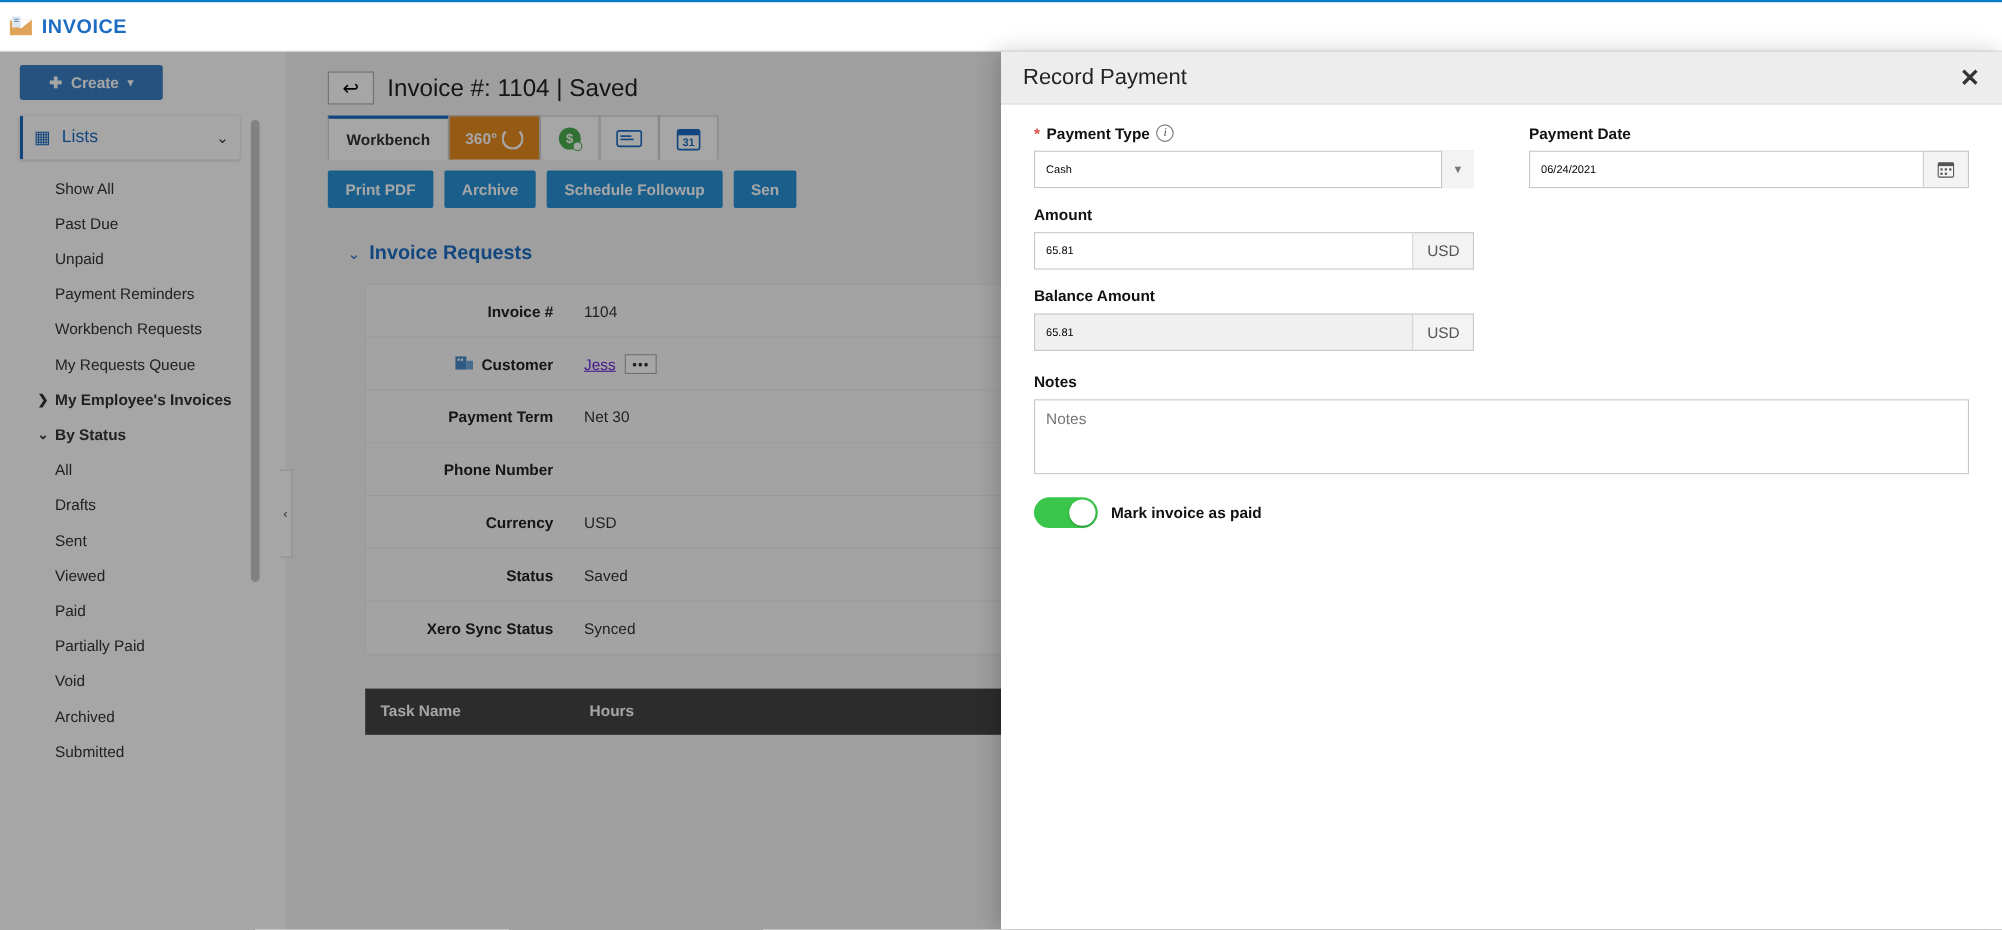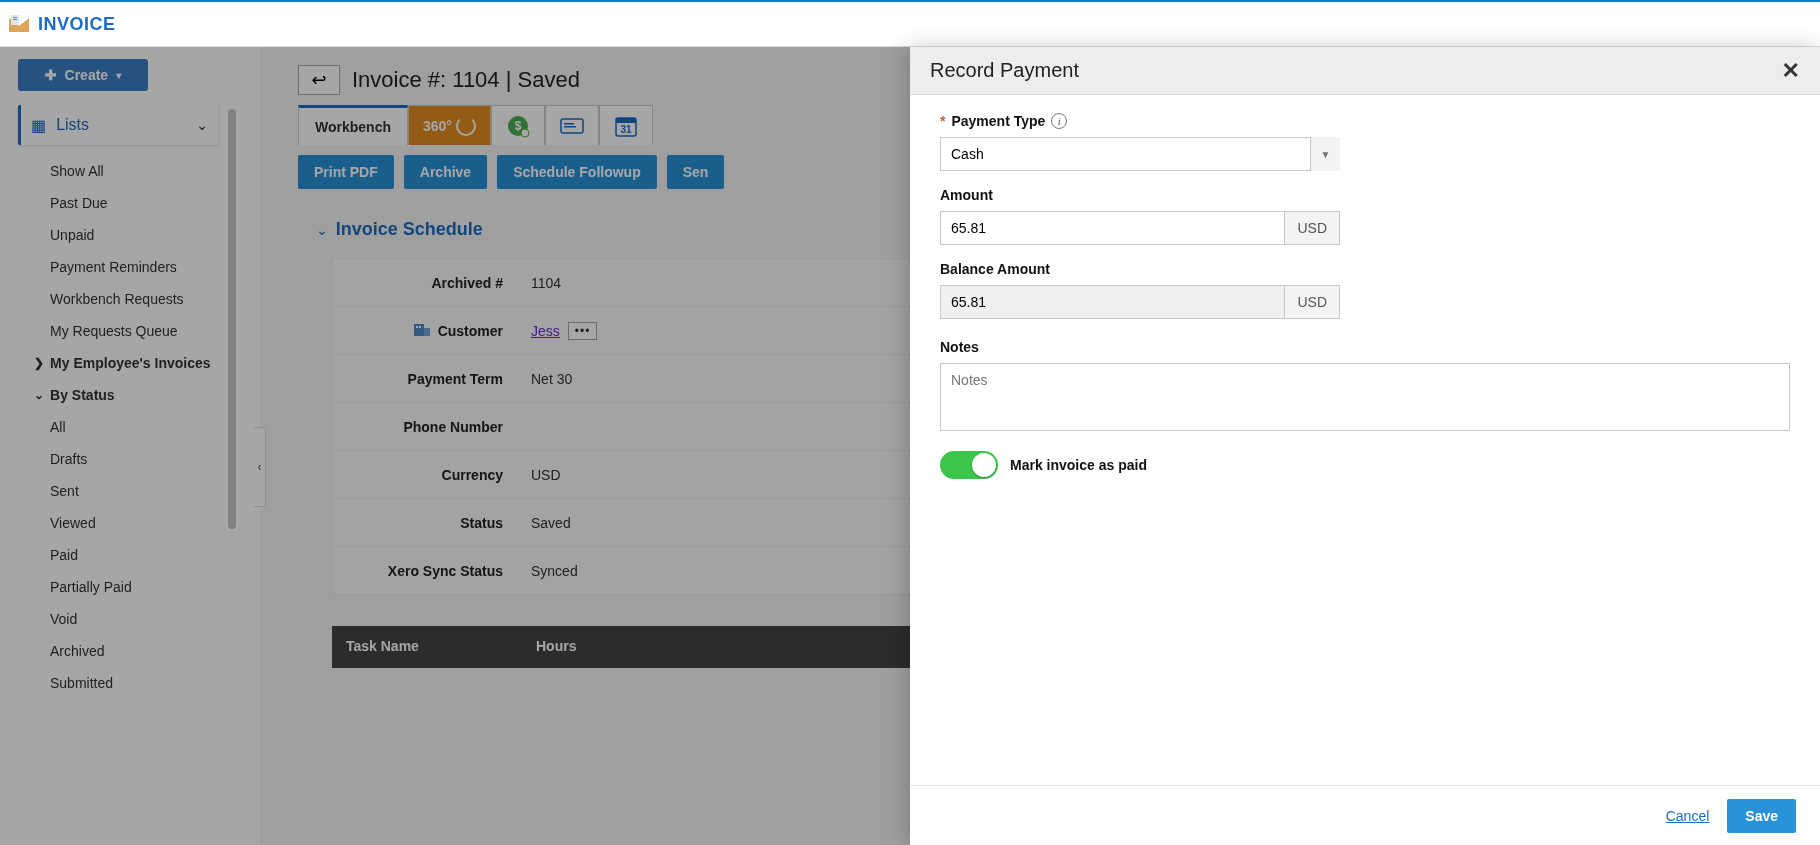--- a/index.html
+++ b/index.html
@@ -71,21 +71,21 @@
 .modal-close { font-size: 22px; color: #333; cursor: pointer; font-weight: 700; }
 
 .modal-body { flex: 1; padding: 18px 30px; overflow: auto; }
 .form-grid { display: flex; gap: 50px; }
 .form-col { flex: 1; display: flex; flex-direction: column; }
 .field { margin-bottom: 16px; }
 .field-label { font-size: 14px; font-weight: 700; color: #111; margin-bottom: 8px; display: flex; align-items: center; gap: 6px; }
 .field-label .req { color: #d9534f; }
 .info-icon { width: 16px; height: 16px; border: 1px solid #777; border-radius: 50%; font-size: 11px; display: inline-flex; align-items: center; justify-content: center; color: #555; font-weight: 400; font-style: italic; font-family: Georgia, serif; }
 
-.input-text { width: 100%; height: 34px; border: 1px solid #c8c8c8; padding: 0 10px; font-size: 14px; background: #fff; }
+.input-text { width: 100%; height: 34px; border: 1px solid #c8c8c8; padding: 0 10px; font-size: 10px; background: #fff; }
 .input-readonly { background: #f0f0f0; }
 .input-group { display: flex; }
 .input-group .input-text { flex: 1; }
 .input-addon { border: 1px solid #c8c8c8; border-left: none; background: #f3f3f3; padding: 0 12px; height: 34px; display: flex; align-items: center; font-size: 14px; color: #555; }
 .select-box { position: relative; }
 .select-box .input-text { padding-right: 30px; }
 .select-box .dd { position: absolute; right: 0; top: 0; width: 30px; height: 34px; border-left: 1px solid #c8c8c8; background: #f3f3f3; display: flex; align-items: center; justify-content: center; font-size: 10px; color: #777; cursor: pointer; }
 
 .textarea-notes { width: 100%; height: 68px; border: 1px solid #c8c8c8; padding: 8px 10px; font-size: 14px; resize: none; font-family: inherit; }
 
@@ -197,26 +197,26 @@
 
     <div class="action-row">
       <button class="btn-blue">Print PDF</button>
       <button class="btn-blue">Archive</button>
       <button class="btn-blue">Schedule Followup</button>
       <button class="btn-blue">Sen</button>
     </div>
 
     <div class="section-head">
       <span class="chev">⌄</span>
-      <span class="label">Invoice Schedule</span>
+      <span class="label">Invoice Requests</span>
     </div>
 
     <div class="details-card">
       <div class="detail-row">
-        <div class="detail-label">Archived #</div>
+        <div class="detail-label">Invoice #</div>
         <div class="detail-value">1104</div>
       </div>
       <div class="detail-row">
         <div class="detail-label">
           <span>
             <svg width="20" height="18" viewBox="0 0 20 18">
                 <rect x="2" y="4" width="10" height="12" fill="#4a8bc9"></rect>
                 <rect x="12" y="8" width="6" height="8" fill="#6fa6d8"></rect>
                 <rect x="4" y="6" width="2" height="2" fill="#fff"></rect>
                 <rect x="7" y="6" width="2" height="2" fill="#fff"></rect>
@@ -296,37 +296,50 @@
               <input class="input-text input-readonly" readonly="" value="65.81" style="">
               <div class="input-addon">USD</div>
             </div>
           </div>
 
         </div>
 
         <div class="form-col">
 
 
+          <div class="field">
+            <div class="field-label">Payment Date</div>
+            <div class="input-group">
+              <input class="input-text" value="06/24/2021" style="">
+              <div class="input-addon">
+                <svg width="16" height="16" viewBox="0 0 16 16">
+                    <rect x="1" y="2" width="14" height="13" rx="1" fill="none" stroke="#555" stroke-width="1"></rect>
+                    <rect x="1" y="2" width="14" height="3" fill="#555"></rect>
+                    <rect x="3" y="7" width="2" height="2" fill="#555"></rect>
+                    <rect x="7" y="7" width="2" height="2" fill="#555"></rect>
+                    <rect x="11" y="7" width="2" height="2" fill="#555"></rect>
+                    <rect x="3" y="11" width="2" height="2" fill="#555"></rect>
+                    <rect x="7" y="11" width="2" height="2" fill="#555"></rect>
+                  </svg>
+              </div>
+            </div>
+          </div>
 
         </div>
       </div>
 
       <div class="field" style="margin-top:4px;">
         <div class="field-label">Notes</div>
         <textarea class="textarea-notes" placeholder="Notes" style=""></textarea>
       </div>
 
       <div class="toggle-row">
         <div class="toggle-sw">
           <div class="knob"></div>
         </div>
         <div class="toggle-label">Mark invoice as paid</div>
       </div>
 
     </div>
 
-    <div class="modal-footer">
-      <a href="#" class="cancel-link">Cancel</a>
-      <button class="save-btn">Save</button>
-    </div>
   </div>
 
 </div>
 
 </body></html>

